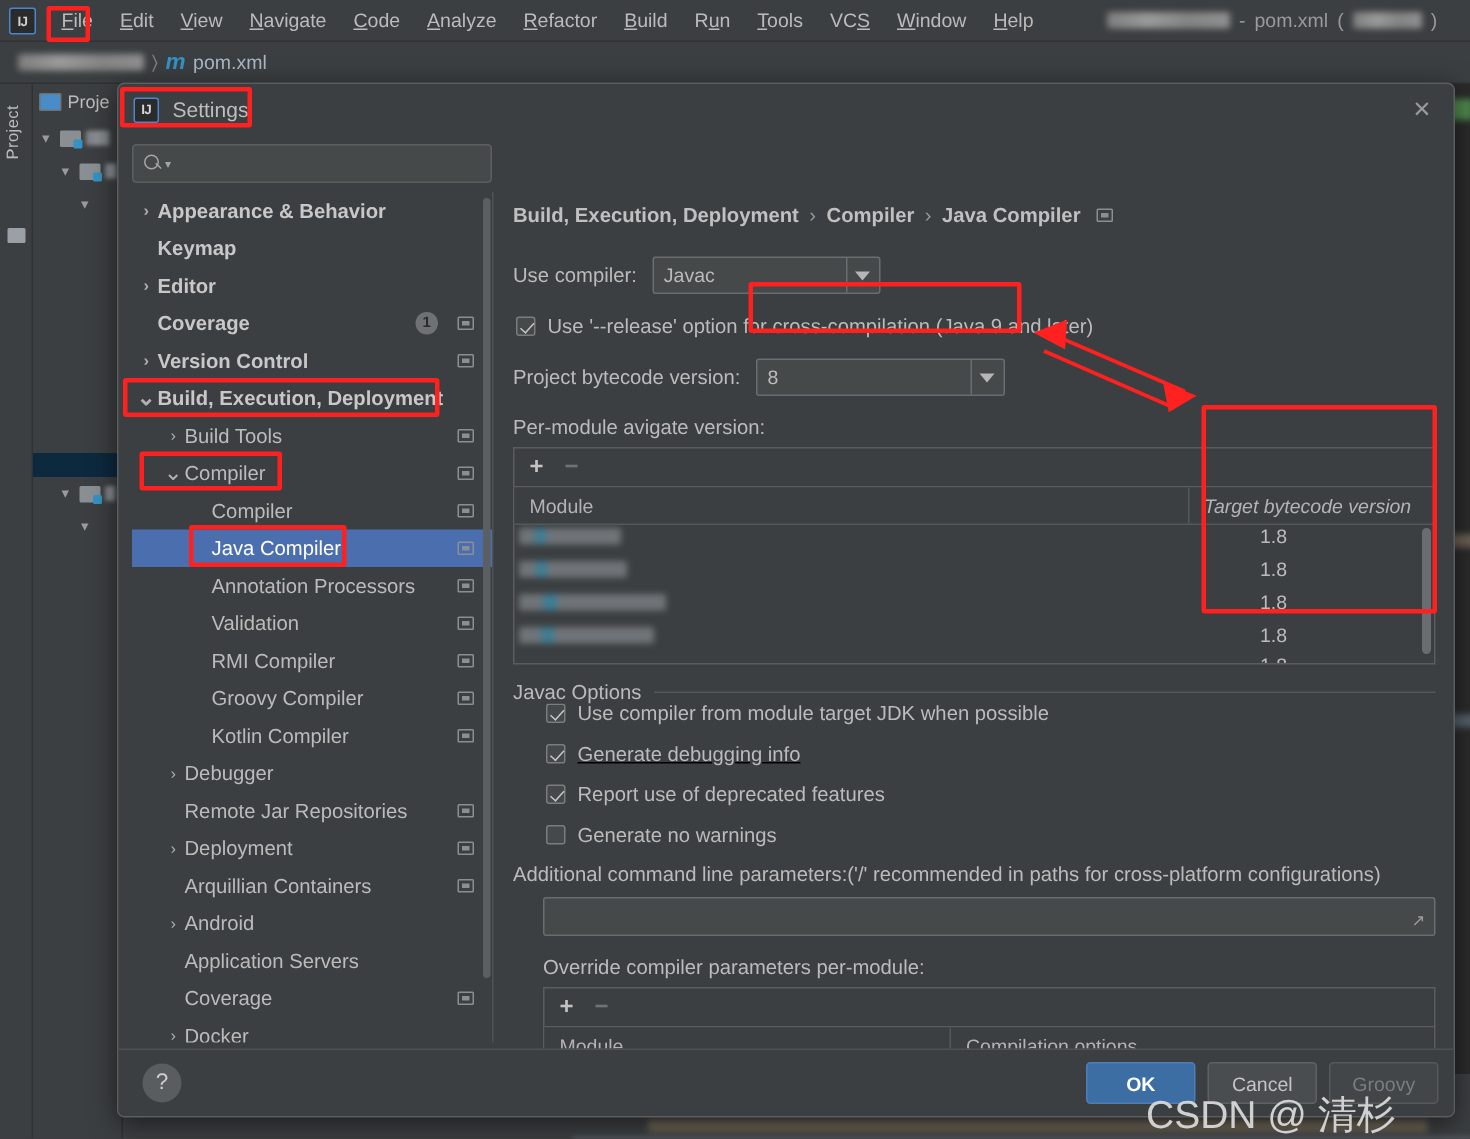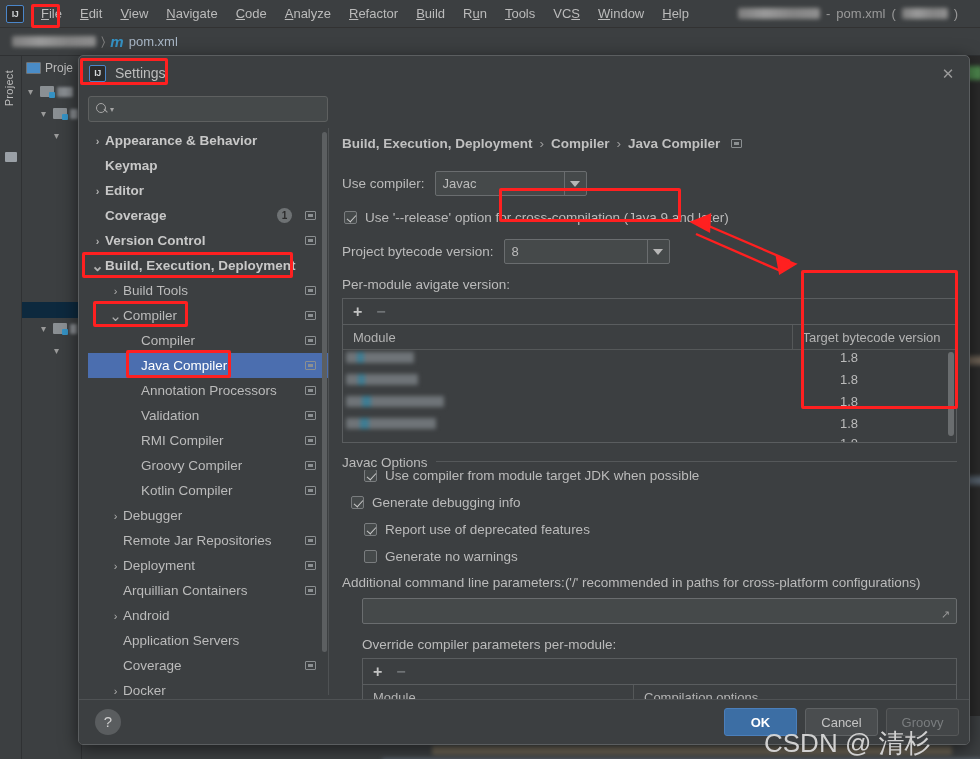--- a/index.html
+++ b/index.html
@@ -553,21 +553,21 @@
 
         <div class="lbl" style="position:absolute;left:5px;top:149px;">Per-module avigate version:</div>
 
         <div class="tbl" style="position:absolute;left:5px;top:170px;width:615px;height:145px;">
           <div class="tbl-toolbar">
             <span class="tb-plus">+</span>
             <span class="tb-minus">−</span>
           </div>
           <div class="tbl-head">
             <span class="th" style="width:450px;">Module</span>
-            <span class="th split" style="width:165px;">Target bytecode version</span>
+            <span class="th split" style="width:165px;font-style:italic;">Target bytecode version</span>
           </div>
           <div class="tbl-body" style="height:92px;">
             <div class="row-blur" style="left:3px; top:2px; width:68px;"></div>
             <div class="row-blur" style="left:3px; top:24px; width:72px;"></div>
             <div class="row-blur" style="left:3px; top:46px; width:98px;"></div>
             <div class="row-blur" style="left:3px; top:68px; width:90px;"></div>
 
             <span class="tv" style="left:497px; top:0px;">1.8</span>
             <span class="tv" style="left:497px; top:22px;">1.8</span>
             <span class="tv" style="left:497px; top:44px;">1.8</span>
@@ -580,21 +580,21 @@
 
         <div style="position:absolute;left:5px;top:325px;width:615px;height:1px;">
           <span class="group-title">Javac Options</span>
           <div class="group-line" style="left:88px; top:8px; width:527px;"></div>
         </div>
 
         <div class="cbrow" style="position:absolute;left:27px;top:340px;">
           <span class="cbx on"></span>
           <span class="lbl">Use compiler from module target JDK when possible</span>
         </div>
-        <div class="cbrow" style="position:absolute;left:14px;top:367px;">
+        <div class="cbrow" style="position:absolute;left:27px;top:367px;text-decoration:underline;">
           <span class="cbx on"></span>
           <span class="lbl">Generate debugging info</span>
         </div>
         <div class="cbrow" style="position:absolute;left:27px;top:394px;">
           <span class="cbx on"></span>
           <span class="lbl">Report use of deprecated features</span>
         </div>
         <div class="cbrow" style="position:absolute;left:27px;top:421px;">
           <span class="cbx"></span>
           <span class="lbl">Generate no warnings</span>

